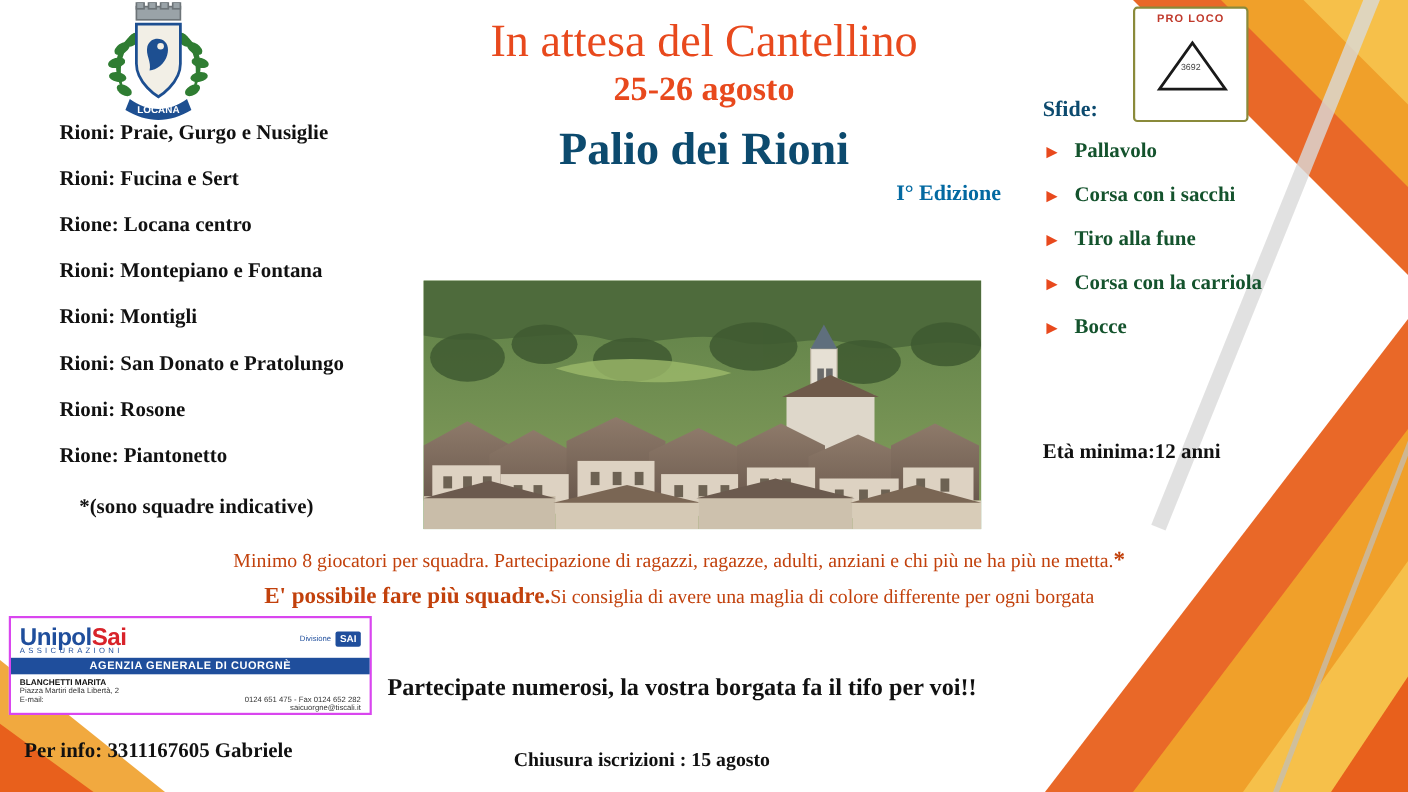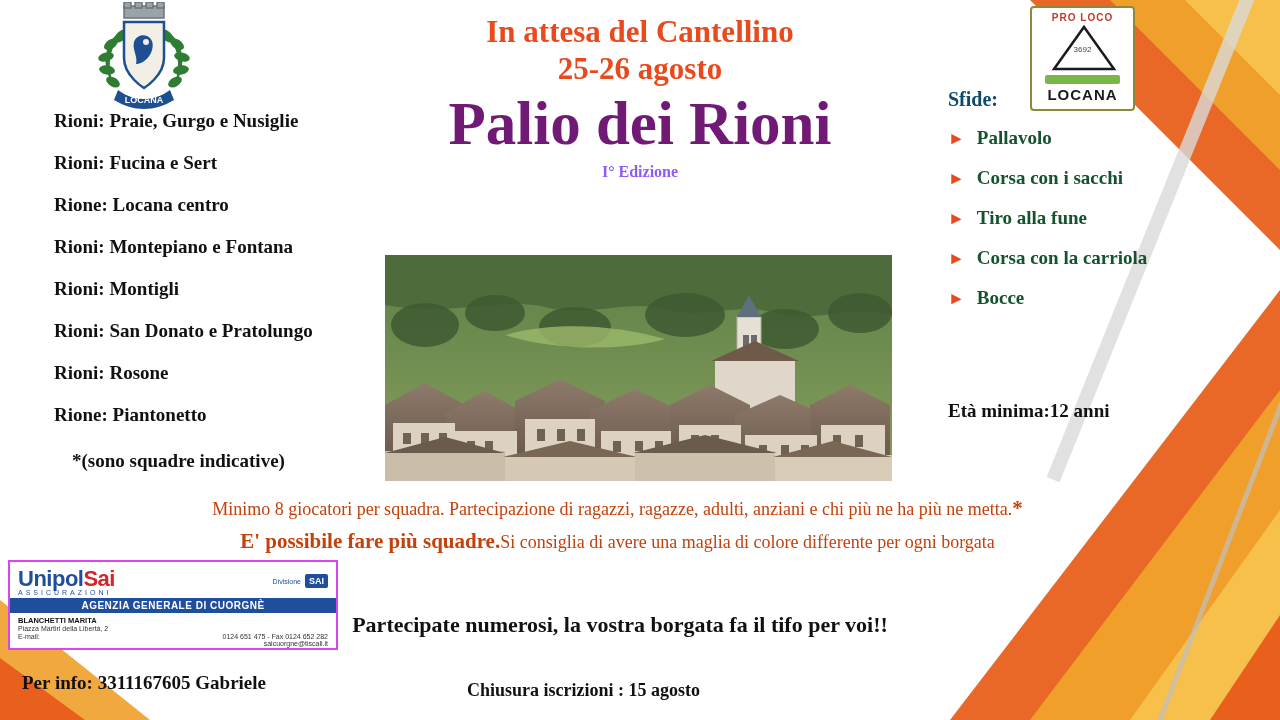--- a/index.html
+++ b/index.html
@@ -50,53 +50,54 @@
   }
 
   
   .crest { position:absolute; left:84px; top:2px; width:120px; height:118px; }
   .proloco {
     position:absolute; right:145px; top:6px;
     width:105px; height:105px; background:#ffffff;
     border:2px solid #8a8a3a; border-radius:4px;
     display:flex; flex-direction:column; align-items:center; justify-content:flex-start;
     overflow:hidden;
+    gap:12px;
   }
   .proloco .pl-top {
     font-family:"Liberation Sans", sans-serif; font-size:10px; font-weight:bold;
     color:#c0392b; letter-spacing:1px; margin-top:4px;
   }
   .proloco .pl-mount { position:relative; width:100%; height:52px; }
   .proloco .pl-num {
     position:absolute; left:50%; top:22px; transform:translateX(-50%);
     font-family:"Liberation Sans", sans-serif; font-size:8px; color:#444;
   }
   .proloco .pl-green { width:74%; height:9px; background:#7ab648; border-radius:2px; margin:0 auto 2px; }
   .proloco .pl-name {
     font-family:"Liberation Sans", sans-serif; font-size:15px; font-weight:bold;
     color:#1a1a1a; letter-spacing:1px; margin-bottom:4px;
   }
 
   
   .title-block { position:absolute; left:370px; top:14px; width:540px; text-align:center; }
   .t-line1 {
-    font-family:"Liberation Serif", serif; font-weight:bold; color:#e8491d;
-    font-size:31px; line-height:1.15;
+    font-family:"Liberation Serif", serif; font-weight:normal; color:#e8491d;
+    font-size:42px; line-height:1.15;
   }
   .t-line2 {
     font-family:"Liberation Serif", serif; font-weight:bold; color:#e8491d;
     font-size:31px; line-height:1.25;
   }
   .t-main {
-    font-family:"Liberation Serif", serif; font-weight:bold; color:#701a75;
-    font-size:61px; line-height:1.1; margin-top:2px;
+    font-family:"Liberation Serif", serif; font-weight:bold; color:#0c4a6e;
+    font-size:42px; line-height:1.1; margin-top:12px;
   }
   .t-ed {
-    font-family:"Liberation Serif", serif; font-weight:bold; color:#8b5cf6;
-    font-size:16px; margin-top:6px;
+    font-family:"Liberation Serif", serif; font-weight:bold; color:#0369a1;
+    font-size:20px; margin-top:6px;text-align:right;
   }
 
   
   .photo {
     position:absolute; left:385px; top:255px; width:507px; height:226px;
     overflow:hidden; background:#7d9b63;
   }
   .photo svg { display:block; }
 
   

